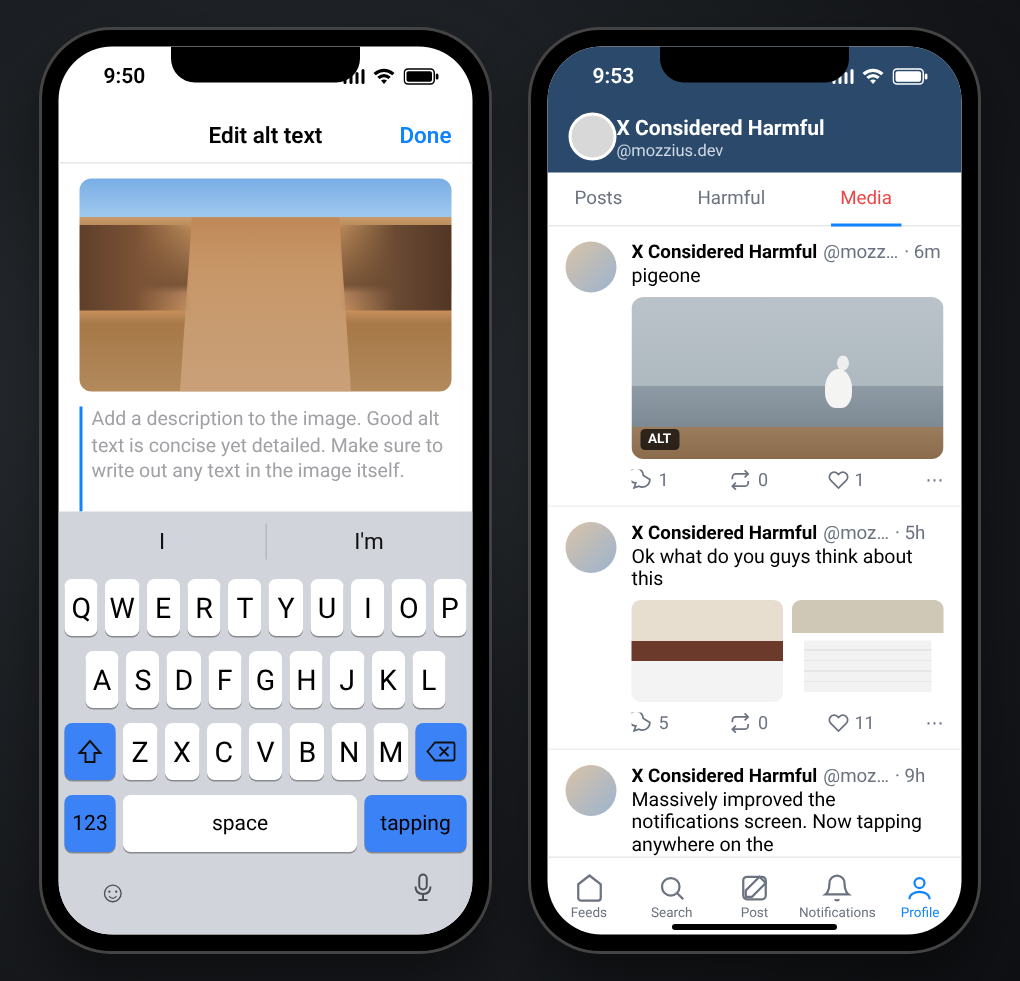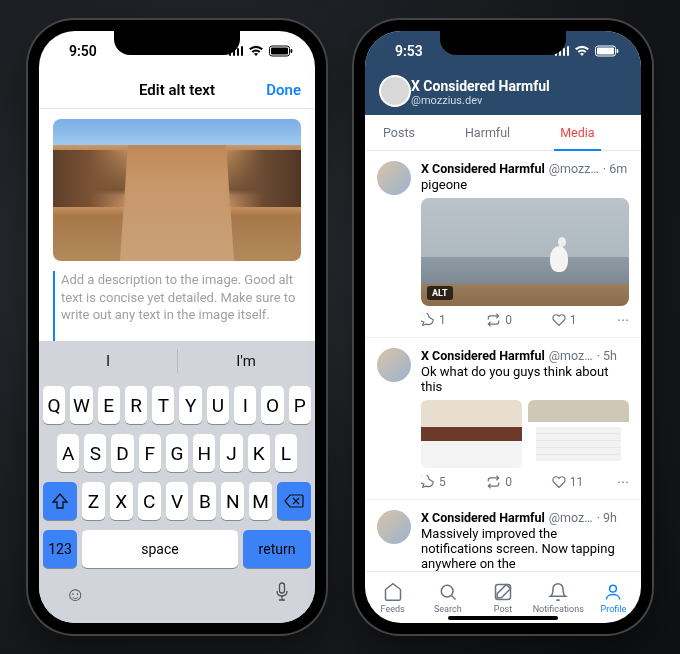--- a/index.html
+++ b/index.html
@@ -164,21 +164,21 @@
         <div class="key grey bksp">
             <svg width="20" height="14" viewBox="0 0 20 14">
               <path d="M6 1 H18 Q19 1 19 2 V12 Q19 13 18 13 H6 L1 7 Z" fill="none" stroke="#111" stroke-width="1.2"></path>
               <path d="M9 4 L15 10 M15 4 L9 10" stroke="#111" stroke-width="1.2"></path>
             </svg>
           </div>
       </div>
       <div class="krow r5">
         <div class="key grey sm n123">123</div>
         <div class="key sm space">space</div>
-        <div class="key grey sm ret">return</div>
+        <div class="key grey sm ret">tapping</div>
       </div>
       <div class="bbar">
         <span>☺</span>
         <span><svg width="14" height="20" viewBox="0 0 14 20">
               <rect x="4.5" y="1" width="5" height="10" rx="2.5" fill="none" stroke="#4b4e55" stroke-width="1.3"></rect>
               <path d="M2 9 Q2 14 7 14 Q12 14 12 9 M7 14 V18 M4 18 H10" fill="none" stroke="#4b4e55" stroke-width="1.3"></path>
             </svg></span>
       </div>
     </div>
   </div>

